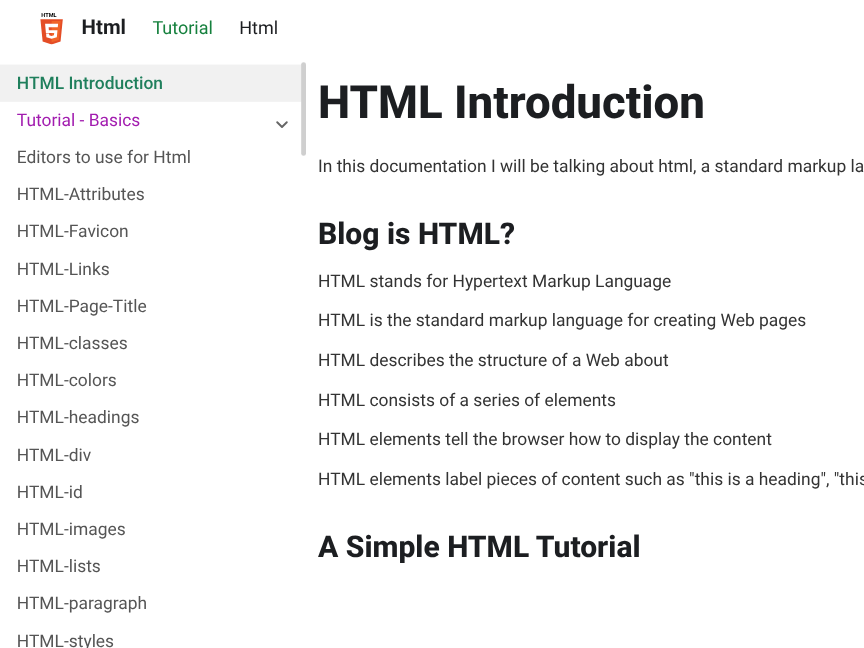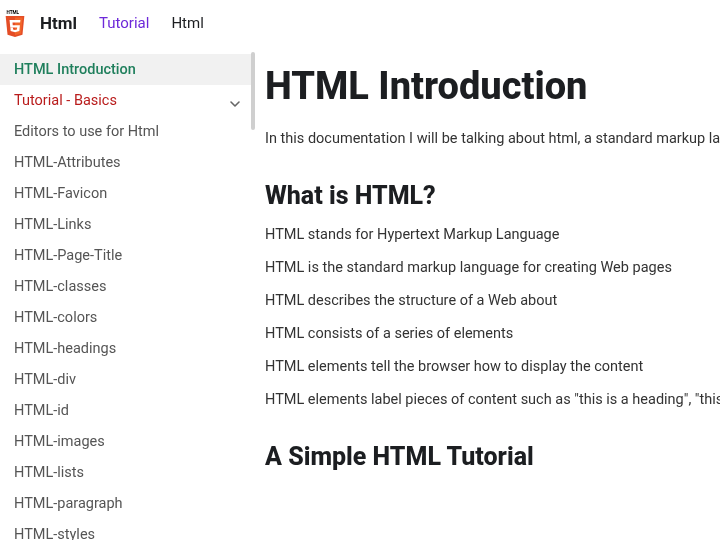--- a/index.html
+++ b/index.html
@@ -8,22 +8,23 @@
     width: 720px;
     height: 540px;
     overflow: hidden;
     color: #1c1e21;
     background: #fff;
   }
   .topbar {
     display: flex;
     align-items: center;
     height: 46px;
-    padding: 0 2px;
+    padding: 0 14px;
     gap: 12px;
+    margin-left: 16px;
   }
   .logo {
     width: 26px;
     height: 26px;
     display: flex;
     align-items: center;
     justify-content: center;
   }
   .brand-title {
     font-weight: 700;
@@ -33,21 +34,21 @@
   .topnav {
     display: flex;
     gap: 22px;
   }
   .topnav-item {
     font-size: 15px;
     color: #1c1e21;
     cursor: pointer;
   }
   .topnav-item.active {
-    color: #6d28d9;
+    color: #15803d;
   }
   .layout {
     display: flex;
     height: calc(540px - 46px);
   }
   .sidebar {
     width: 255px;
     position: relative;
     overflow-y: auto;
     padding: 8px 0 20px 0;
@@ -62,21 +63,21 @@
     display: flex;
     align-items: center;
     justify-content: space-between;
   }
   .side-item.active {
     background: #f1f1f1;
     color: #1f7f5c;
     font-weight: 500;
   }
   .side-section-header {
-    color: #b91c1c;
+    color: #a21caf;
     font-weight: 400;
     align-items: flex-end;
   }
   .side-subitem {
   }
   .chev {
     width: 12px;
     height: 12px;
   }
   .content {
@@ -184,21 +185,21 @@
       </div>
     <div class="side-subitem">
         <span>HTML-styles</span>
       </div>
     <div class="sidebar-scroll-indicator"></div>
   </aside>
 
   <main class="content">
     <h1>HTML Introduction</h1>
     <p class="para">In this documentation I will be talking about html, a standard markup langua</p>
-    <h2>What is HTML?</h2>
+    <h2>Blog is HTML?</h2>
     <p class="list-line">HTML stands for Hypertext Markup Language</p>
     <p class="list-line">HTML is the standard markup language for creating Web pages</p>
     <p class="list-line">HTML describes the structure of a Web about</p>
     <p class="list-line">HTML consists of a series of elements</p>
     <p class="list-line">HTML elements tell the browser how to display the content</p>
     <p class="list-line">HTML elements label pieces of content such as "this is a heading", "this is a p</p>
     <h2>A Simple HTML Tutorial</h2>
   </main>
 </div>
 

